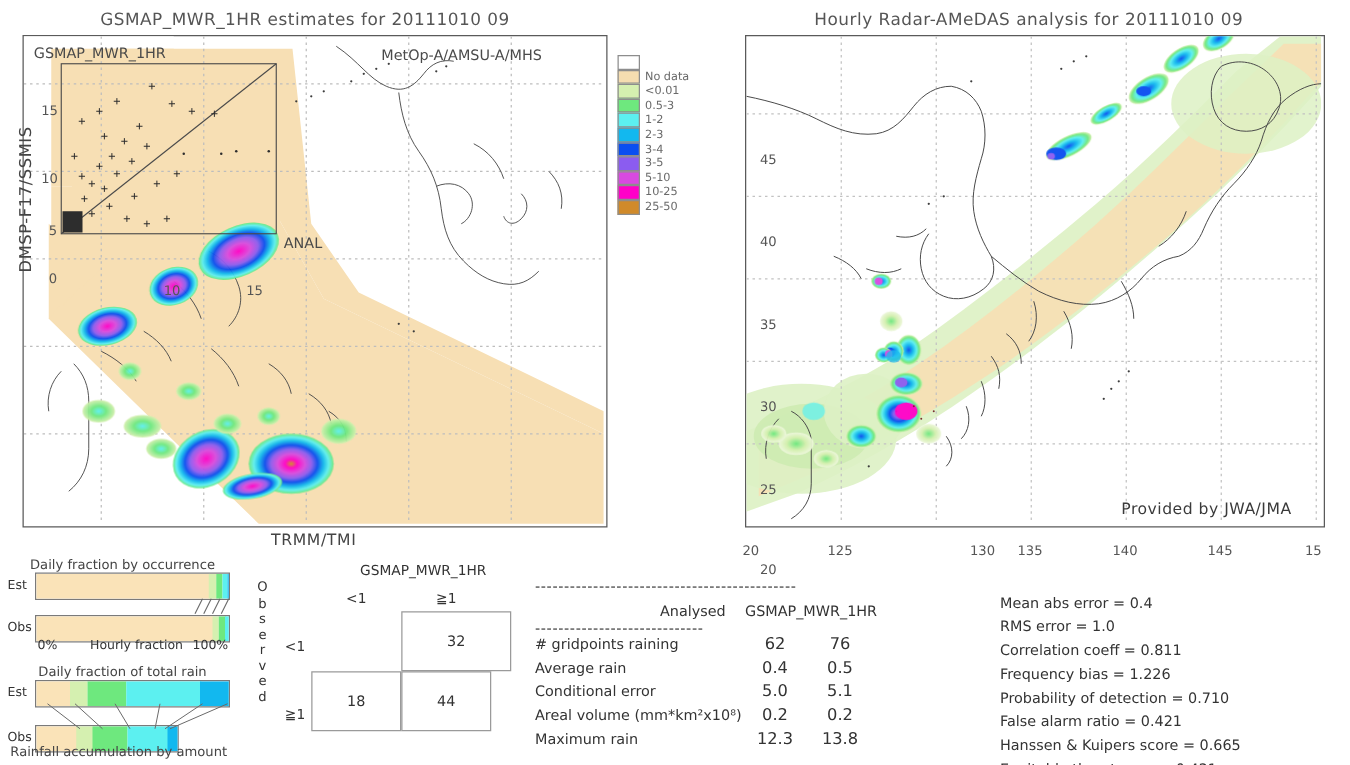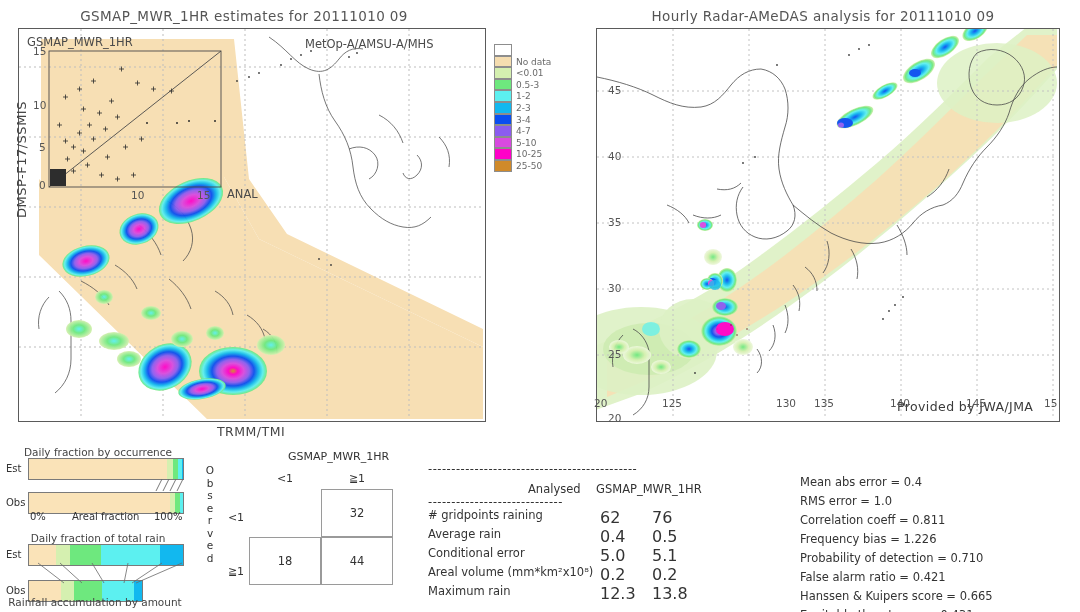--- a/index.html
+++ b/index.html
@@ -7,21 +7,21 @@
        font-family:"DejaVu Sans","Liberation Sans",sans-serif;color:#3a3a3a;}
   .root{position:relative;width:1080px;height:612px;}
   .abs{position:absolute;}
 
   
   .paneltitle{font-size:13.5px;color:#555;letter-spacing:.4px;text-align:center;white-space:nowrap;}
 
   
   .mapframe{border:1px solid #5a5a5a;background:#ffffff;overflow:hidden;}
 
-  .ticklab{position:absolute;font-size:10.5px;color:#555;}
+  .ticklab{position:absolute;font-size:10.5px;color:#555;margin-top:38px;}
 
   .rotlab{position:absolute;font-size:13px;color:#444;letter-spacing:.5px;
           transform-origin:0 0;transform:rotate(-90deg);white-space:nowrap;}
 
   .maplabel{position:absolute;font-size:11.5px;color:#4a4a4a;white-space:nowrap;}
 
   
   .cbar{position:absolute;}
   .cbar .sw{position:absolute;left:0;width:18px;border:1px solid #8d8d8d;box-sizing:border-box;}
   .cbar .cl{position:absolute;left:22px;font-size:9px;color:#6a6a6a;white-space:nowrap;line-height:10px;}
@@ -36,21 +36,21 @@
   
   .cttitle{position:absolute;font-size:11px;color:#333;white-space:nowrap;}
   .ctcell{position:absolute;border:1px solid #9a9a9a;box-sizing:border-box;
           font-size:11.5px;color:#333;display:flex;align-items:center;justify-content:center;}
   .cthead{position:absolute;font-size:11px;color:#333;text-align:center;white-space:nowrap;}
   .ctobs{position:absolute;font-size:10.5px;color:#333;line-height:12.5px;text-align:center;width:10px;}
 
   
   .vstext{position:absolute;font-size:11.5px;color:#333;white-space:nowrap;}
   .vsdash{position:absolute;font-size:11.5px;color:#333;white-space:nowrap;letter-spacing:.5px;}
-  .vsnum{position:absolute;font-size:16px;color:#333;text-align:left;white-space:nowrap;}
+  .vsnum{position:absolute;font-size:13px;color:#333;text-align:center;white-space:nowrap;}
 
   svg{display:block;}
 </style>
 </head>
 <body>
 
 <div class="root">
 
   <div class="abs paneltitle" style="left:0px;top:8px;width:488px;">GSMAP_MWR_1HR estimates for 20111010 09</div>
 
@@ -224,21 +224,21 @@
       <div class="cl" style="top: 24.2px;">&lt;0.01</div>
       <div class="sw" style="top: 34.8px; height: 11.6px; background: rgb(110, 232, 126);"></div>
       <div class="cl" style="top: 35.8px;">0.5-3</div>
       <div class="sw" style="top: 46.4px; height: 11.6px; background: rgb(92, 240, 240);"></div>
       <div class="cl" style="top: 47.4px;">1-2</div>
       <div class="sw" style="top: 58px; height: 11.6px; background: rgb(18, 184, 239);"></div>
       <div class="cl" style="top: 59px;">2-3</div>
       <div class="sw" style="top: 69.6px; height: 11.6px; background: rgb(10, 78, 240);"></div>
       <div class="cl" style="top: 70.6px;">3-4</div>
       <div class="sw" style="top: 81.2px; height: 11.6px; background: rgb(139, 92, 240);"></div>
-      <div class="cl" style="top: 82.2px;">4-7</div>
+      <div class="cl" style="top: 82.2px;">3-5</div>
       <div class="sw" style="top: 92.8px; height: 11.6px; background: rgb(216, 74, 224);"></div>
       <div class="cl" style="top: 93.8px;">5-10</div>
       <div class="sw" style="top: 104.4px; height: 11.6px; background: rgb(255, 0, 200);"></div>
       <div class="cl" style="top: 105.4px;">10-25</div>
       <div class="sw" style="top: 116px; height: 11.6px; background: rgb(208, 138, 42);"></div>
       <div class="cl" style="top: 117px;">25-50</div>
     </div>
 
   <div class="abs paneltitle" style="left:588px;top:8px;width:470px;">Hourly Radar-AMeDAS analysis for 20111010 09</div>
 
@@ -424,21 +424,21 @@
       <div class="bcrowlab" style="left: 6px; top: 39px;">Obs</div>
       <div class="bcbar" style="left: 28px; top: 34px; width: 156px; height: 22px;">
         <div class="seg" style="left: 0px; width: 141.68px; background: rgb(250, 227, 184);"></div>
         <div class="seg" style="left: 141.18px; width: 5.18px; background: rgb(213, 240, 176);"></div>
         <div class="seg" style="left: 145.86px; width: 6.116px; background: rgb(110, 232, 126);"></div>
         <div class="seg" style="left: 151.476px; width: 3.464px; background: rgb(92, 240, 240);"></div>
         <div class="seg" style="left: 154.44px; width: 2.06px; background: rgb(18, 184, 239);"></div>
       </div>
     </div>
   <div class="axlab" style="left:30px;top:511px;">0%</div>
-  <div class="axlab" style="left:72px;top:511px;">Areal fraction</div>
+  <div class="axlab" style="left:72px;top:511px;">Hourly fraction</div>
   <div class="axlab" style="left:154px;top:511px;">100%</div>
 
   <svg class="abs" style="left:152px;top:478px;" width="32" height="14">
     <g stroke="#6a6a6a" stroke-width="0.9" fill="none">
       <path d="M4,13 L10,1"></path>
         <path d="M11,13 L17,1"></path>
         <path d="M18,13 L24,1"></path>
         <path d="M25,13 L31,1"></path>
     </g>
   </svg>
@@ -483,21 +483,21 @@
       <div>O</div>
       <div>b</div>
       <div>s</div>
       <div>e</div>
       <div>r</div>
       <div>v</div>
       <div>e</div>
       <div>d</div>
     </div>
 
-  <div class="ctcell" style="left:321px;top:489px;width:72px;height:48px;">32</div>
+  <div class="ctcell" style="left:321px;top:489px;width:88px;height:48px;">32</div>
   <div class="ctcell" style="left:249px;top:537px;width:72px;height:48px;">18</div>
   <div class="ctcell" style="left:321px;top:537px;width:72px;height:48px;">44</div>
 
   <div class="vsdash" style="left:428px;top:462px;">---------------------------------------------</div>
 
   <div class="vstext" style="left:528px;top:482px;">Analysed</div>
   <div class="vstext" style="left:596px;top:482px;">GSMAP_MWR_1HR</div>
   <div class="vsdash" style="left:428px;top:495px;">-----------------------------</div>
 
   <div id="vsrows">

